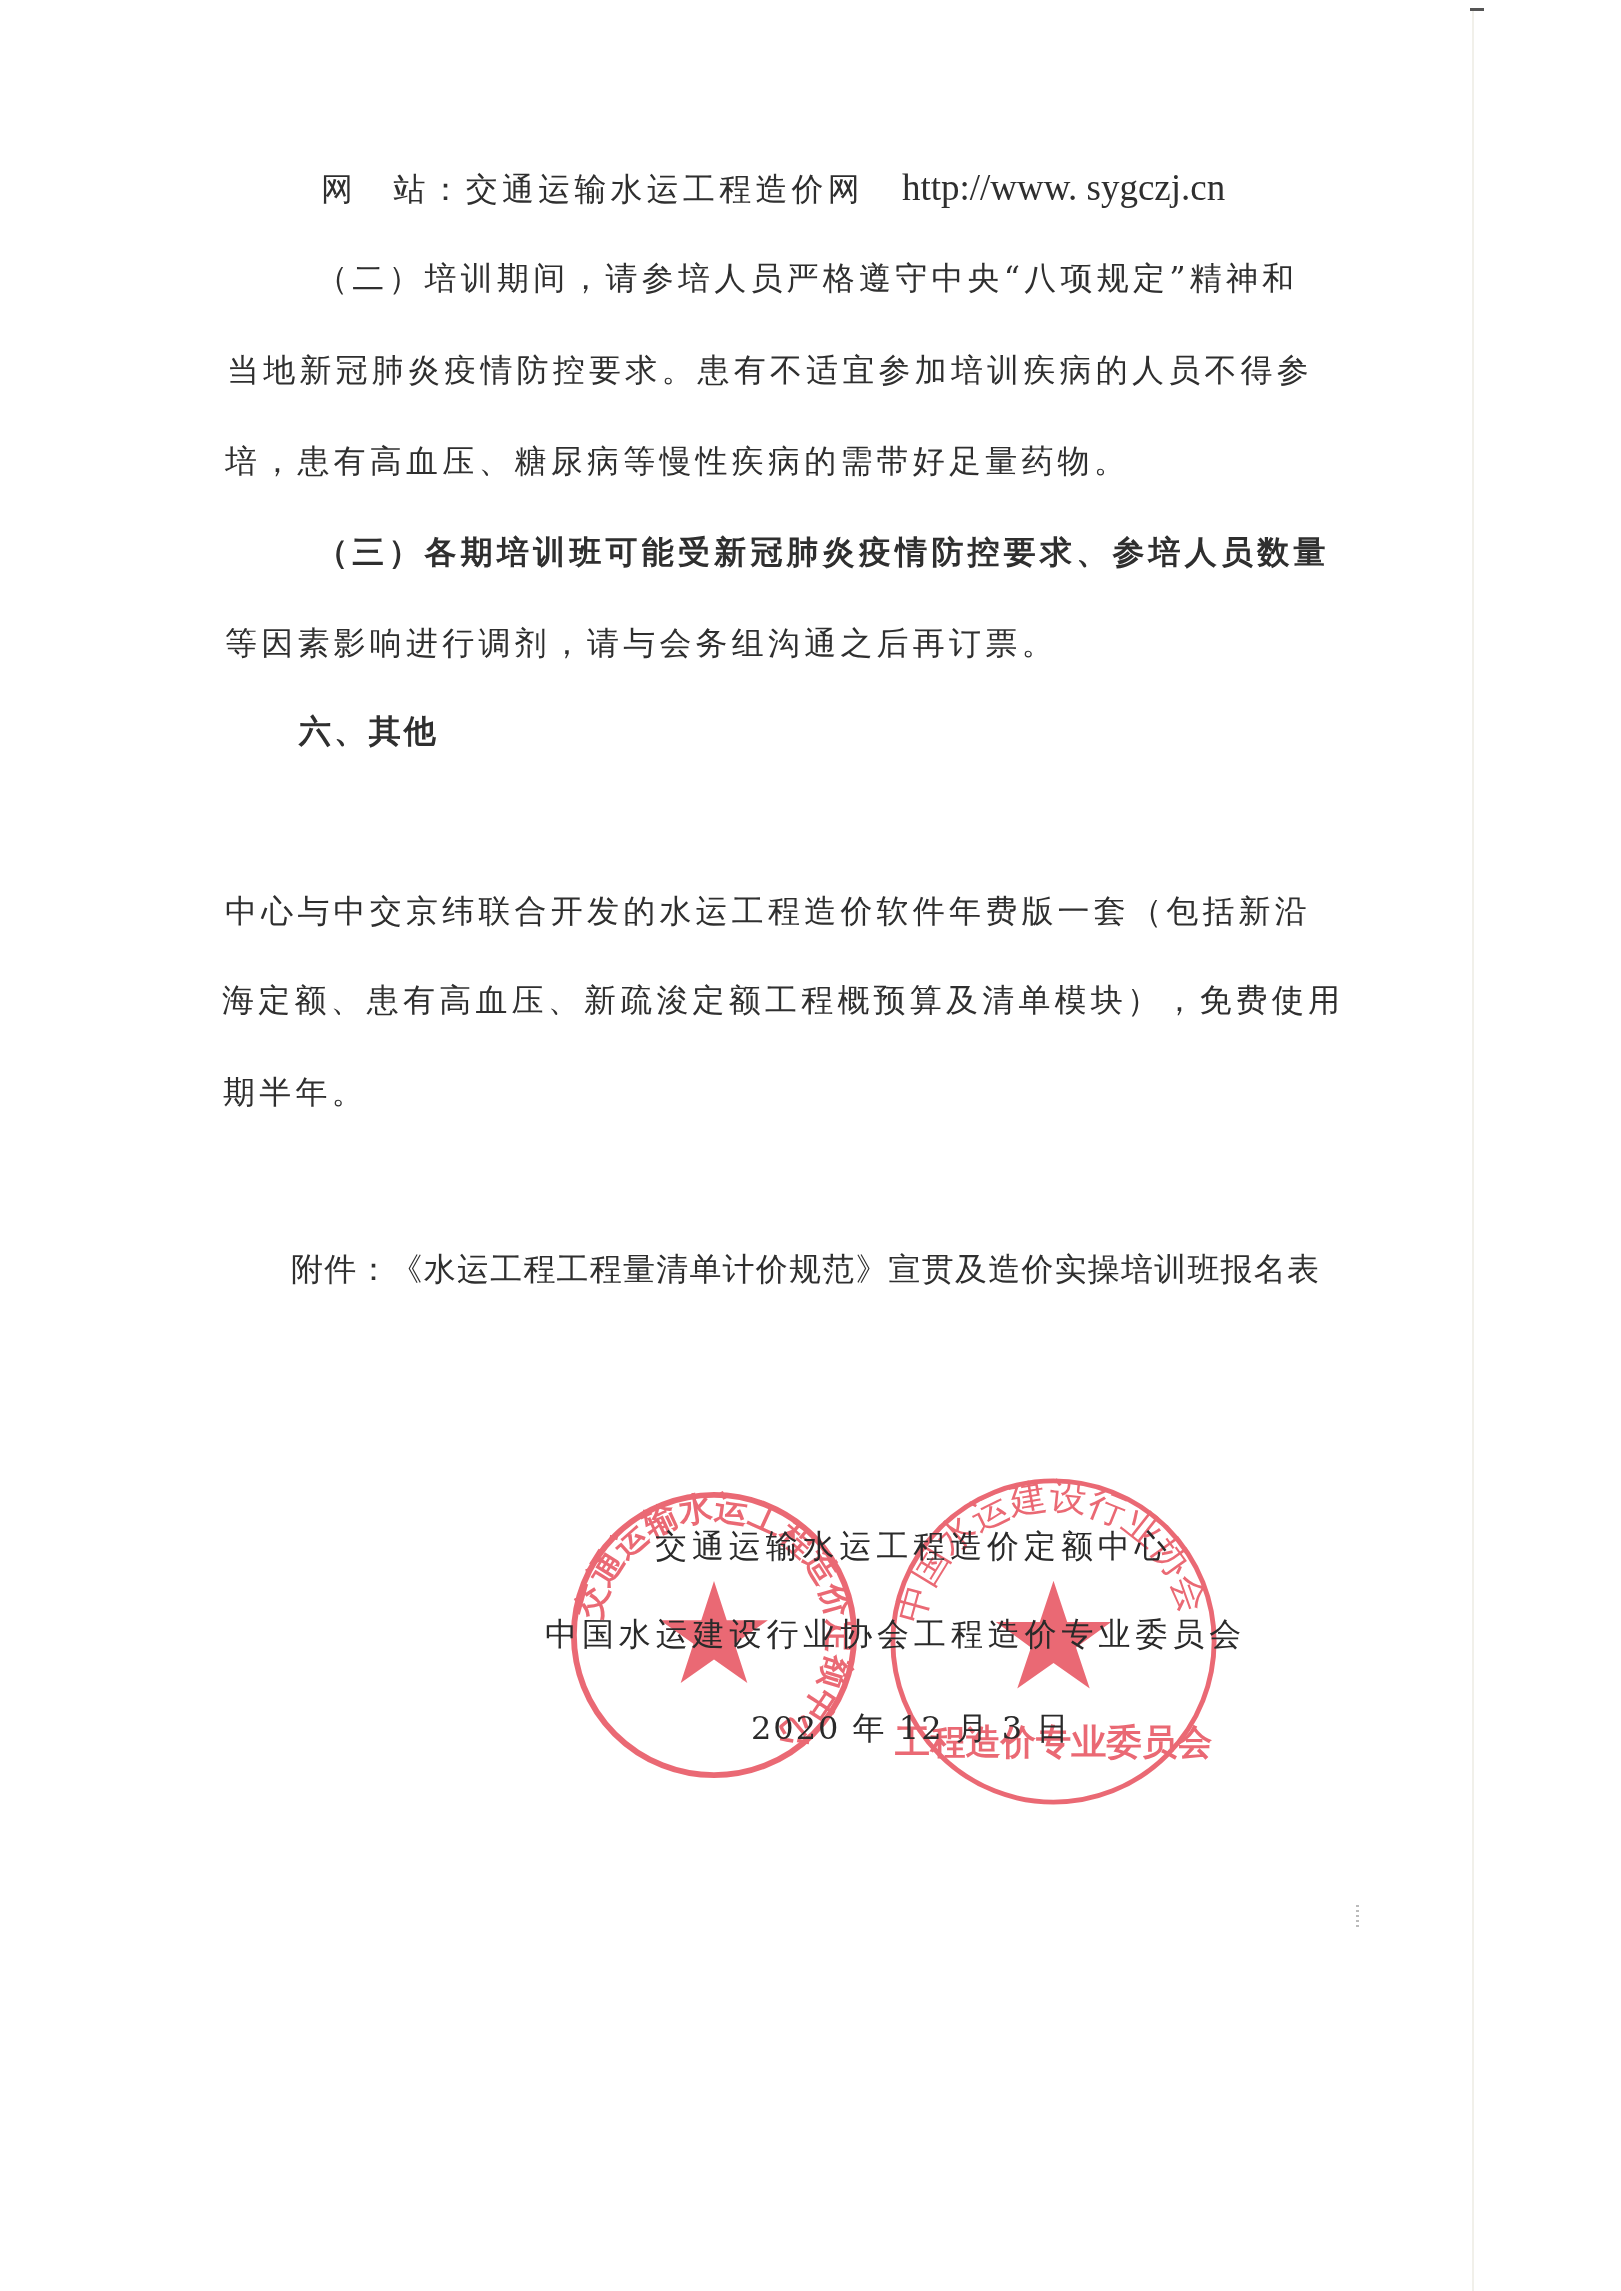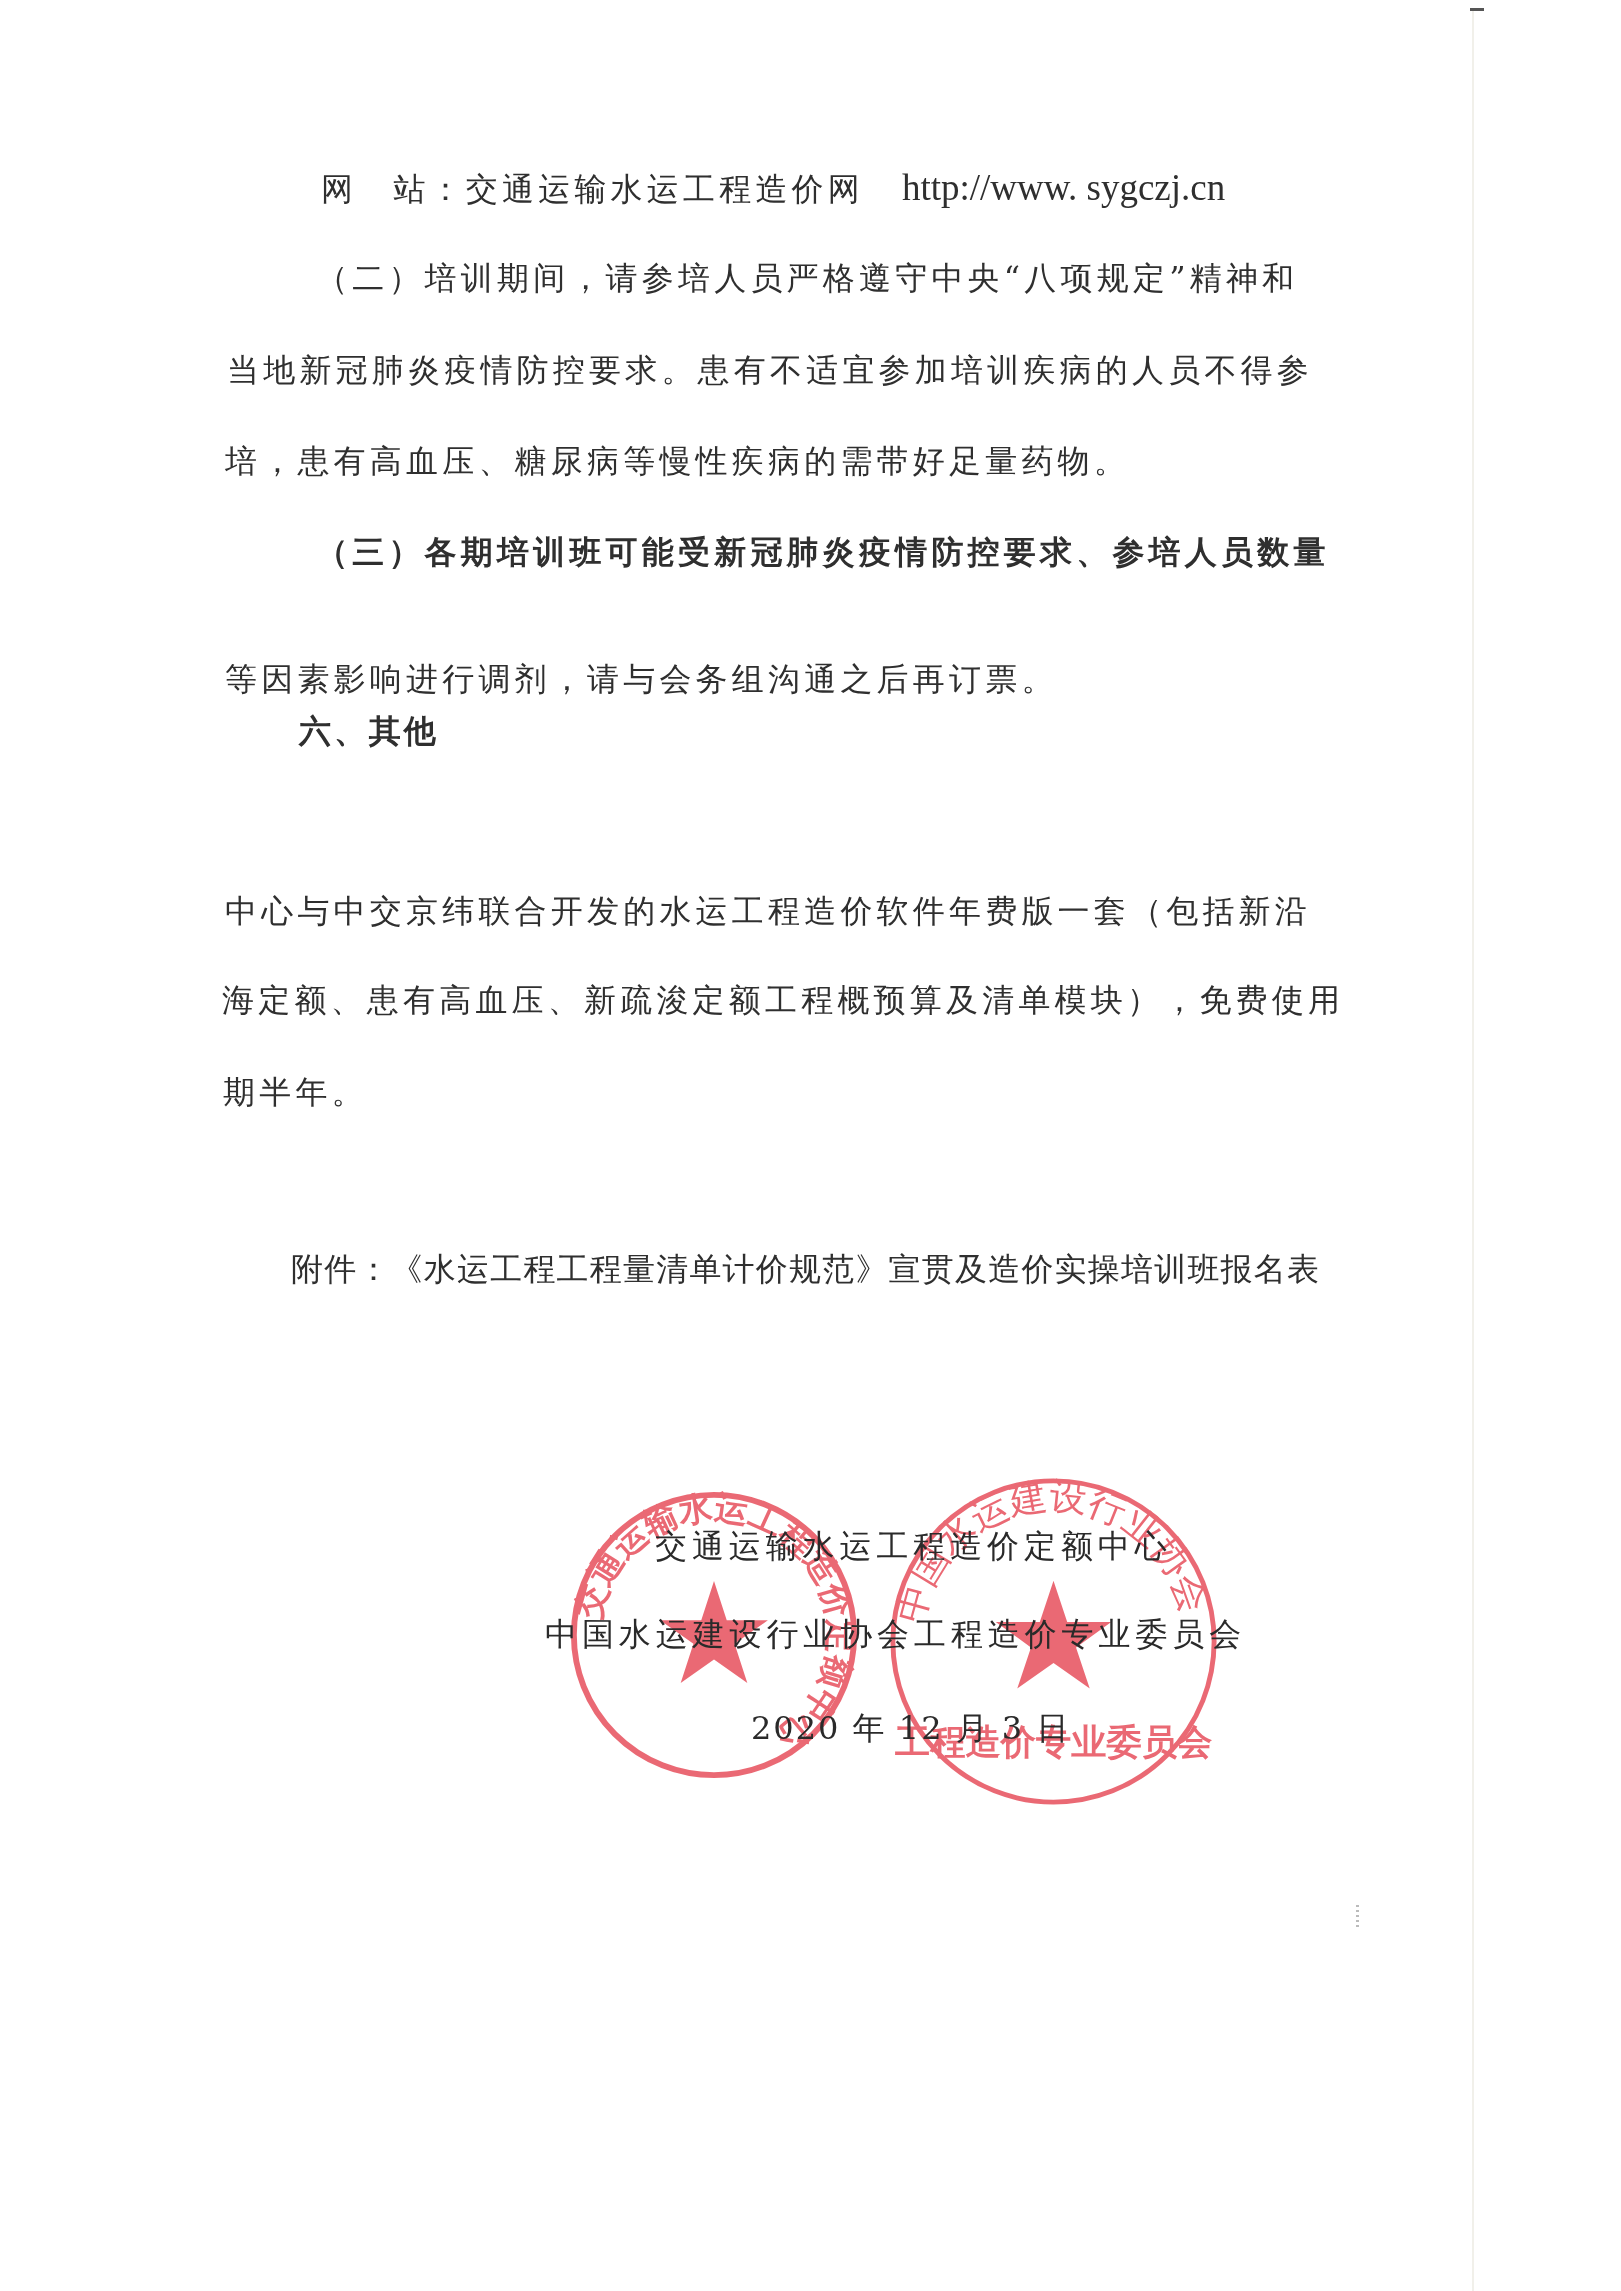--- a/index.html
+++ b/index.html
@@ -34,21 +34,21 @@
   <div class="line" style="left:321px; top:160px;">
     <span>网　站：交通运输水运工程造价网</span>
     <span class="url" style="margin-left:23.5px;">http://www. sygczj.cn</span>
   </div>
 
   <div class="line" style="left:316px; top:251px;">（二）培训期间，请参培人员严格遵守中央“八项规定”精神和</div>
   <div class="line" style="left:227px; top:343px;">当地新冠肺炎疫情防控要求。患有不适宜参加培训疾病的人员不得参</div>
   <div class="line" style="left:225px; top:434px;">培，患有高血压、糖尿病等慢性疾病的需带好足量药物。</div>
 
   <div class="line" style="left:316px; top:525px;font-weight:bold;">（三）各期培训班可能受新冠肺炎疫情防控要求、参培人员数量</div>
-  <div class="line" style="left:225px; top:616px;margin-top:36px;">等因素影响进行调剂，请与会务组沟通之后再订票。</div>
+  <div class="line" style="left:225px; top:616px;">等因素影响进行调剂，请与会务组沟通之后再订票。</div>
 
   <div class="line heading" style="left:299px; top:704px;">六、其他</div>
 
   <div class="line" style="left:225px; top:884px;">中心与中交京纬联合开发的水运工程造价软件年费版一套（包括新沿</div>
   <div class="line" style="left:222px; top:973px;">海定额、患有高血压、新疏浚定额工程概预算及清单模块），免费使用</div>
   <div class="line" style="left:223px; top:1065px;">期半年。</div>
 
   <div class="line attach" style="left:291px; top:1242px;">附件：《水运工程工程量清单计价规范》宣贯及造价实操培训班报名表</div>
 
   <svg class="stamp" style="left:567px; top:1480px;" width="294" height="294" viewBox="0 0 300 300">

